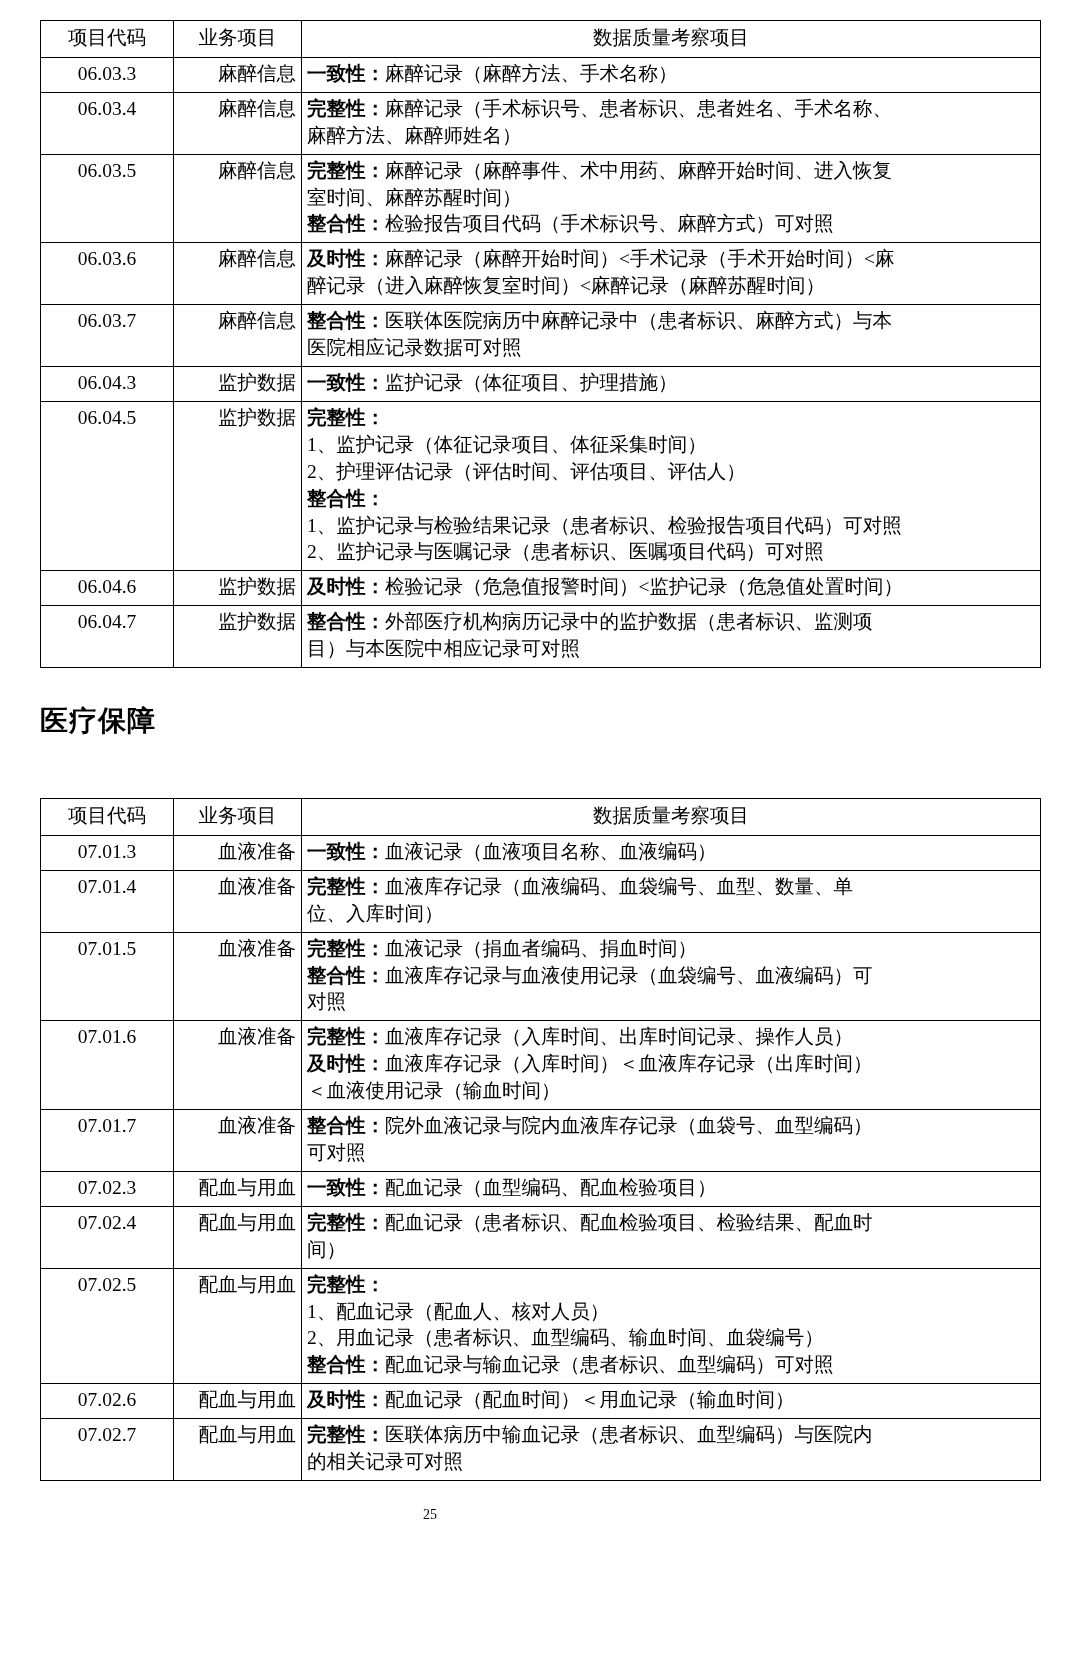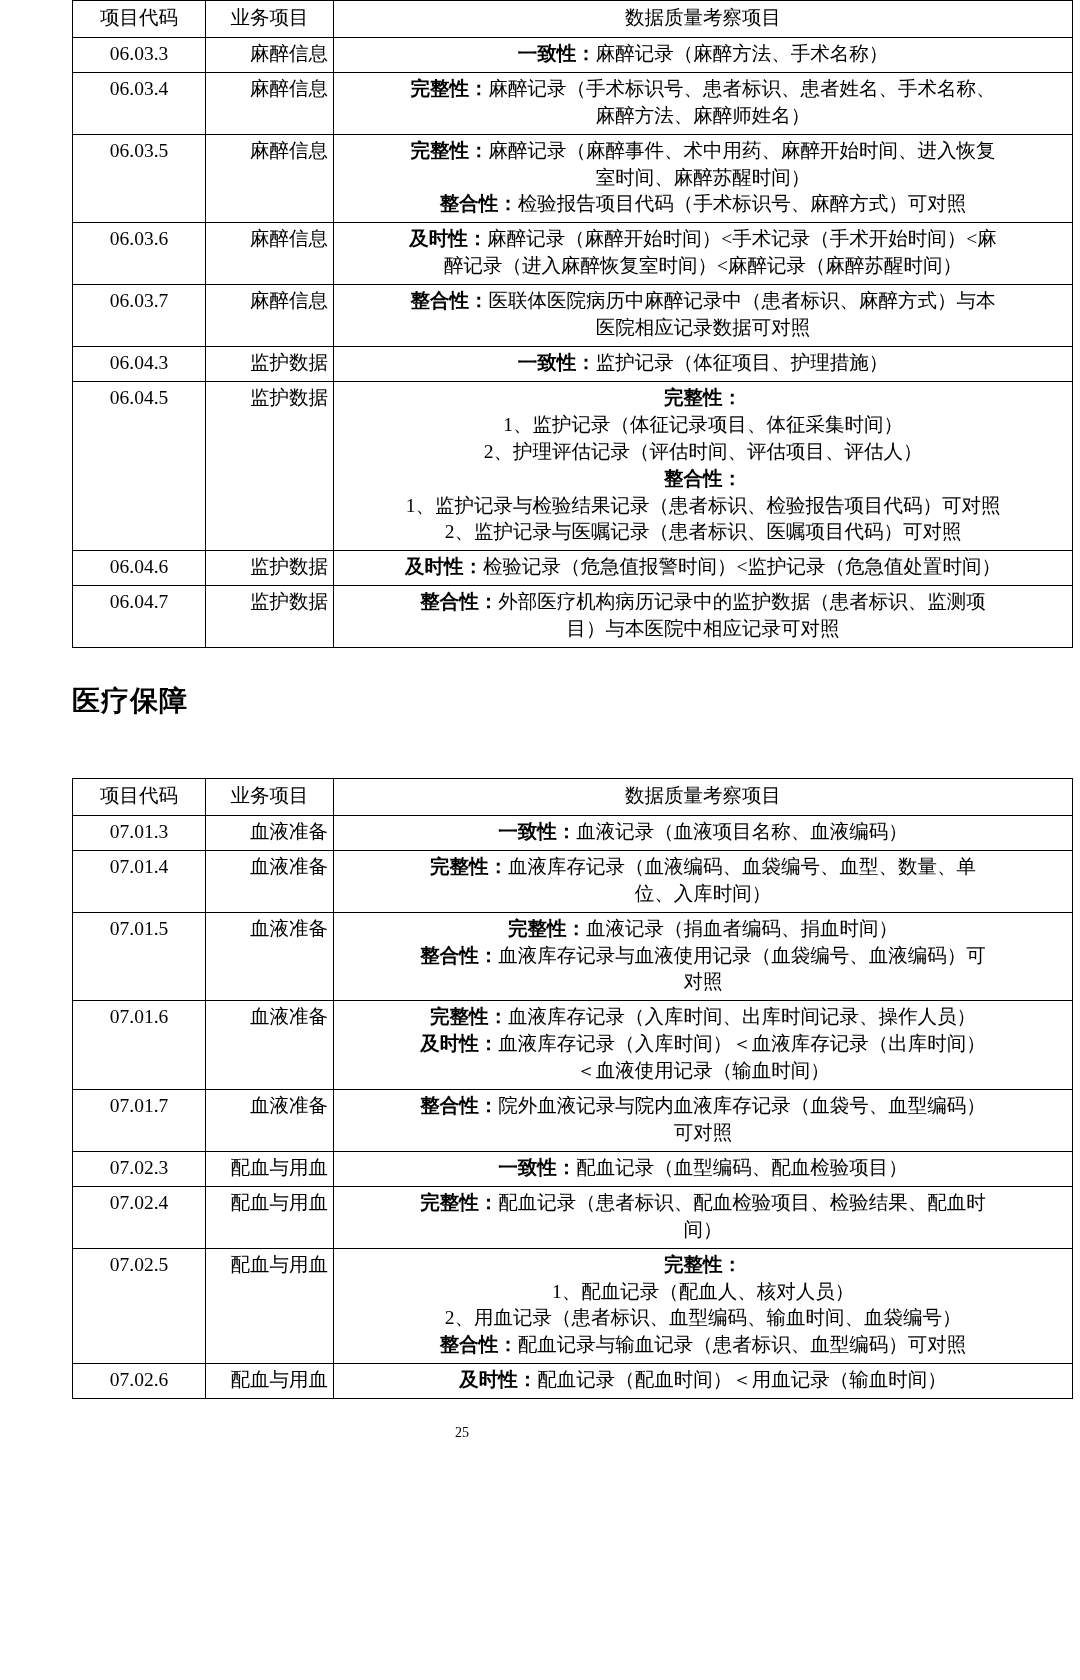--- a/index.html
+++ b/index.html
@@ -11,23 +11,22 @@
     width: 1080px;
     min-height: 1680px;
     font-family: "Liberation Serif", "DejaVu Serif", serif;
     color: #000000;
     position: relative;
   }
   .page {
     width: 860px;
     min-height: 1680px;
     box-sizing: border-box;
-    padding: 0 40px 0 40px;
+    padding: 20px 40px 0 40px;
     position: relative;
-    margin-left: 32px;
   }
   table.qtable {
     border-collapse: collapse;
     width: 1000px;
     table-layout: fixed;
     margin: 0;
   }
   table.qtable td, table.qtable th {
     border: 1px solid #000000;
     vertical-align: top;
@@ -47,21 +46,21 @@
   col.c-item { width: 739px; }
 
   td.code {
     text-align: center;
     white-space: nowrap;
   }
   td.biz {
     text-align: right;
   }
   td.item {
-    text-align: center;
+    text-align: left;
   }
   .lbl {
     font-weight: bold;
   }
   .line {
     display: block;
   }
   .sec-title {
     font-family: "Liberation Sans", "DejaVu Sans", sans-serif;
     font-weight: bold;
@@ -261,17 +260,25 @@
             <span class="line"><span class="lbl">整合性：</span><span>配血记录与输血记录（患者标识、血型编码）可对照</span></span>
           </td>
         </tr>
         <tr>
           <td class="code">07.02.6</td>
           <td class="biz">配血与用血</td>
           <td class="item">
             <span class="line"><span class="lbl">及时性：</span><span>配血记录（配血时间）＜用血记录（输血时间）</span></span>
           </td>
         </tr>
+        <tr>
+          <td class="code">07.02.7</td>
+          <td class="biz">配血与用血</td>
+          <td class="item">
+            <span class="line"><span class="lbl">完整性：</span><span>医联体病历中输血记录（患者标识、血型编码）与医院内</span></span>
+            <span class="line"><span>的相关记录可对照</span></span>
+          </td>
+        </tr>
       </tbody>
   </table>
 
   <div class="footer">25</div>
 </div>
 
 </body></html>

